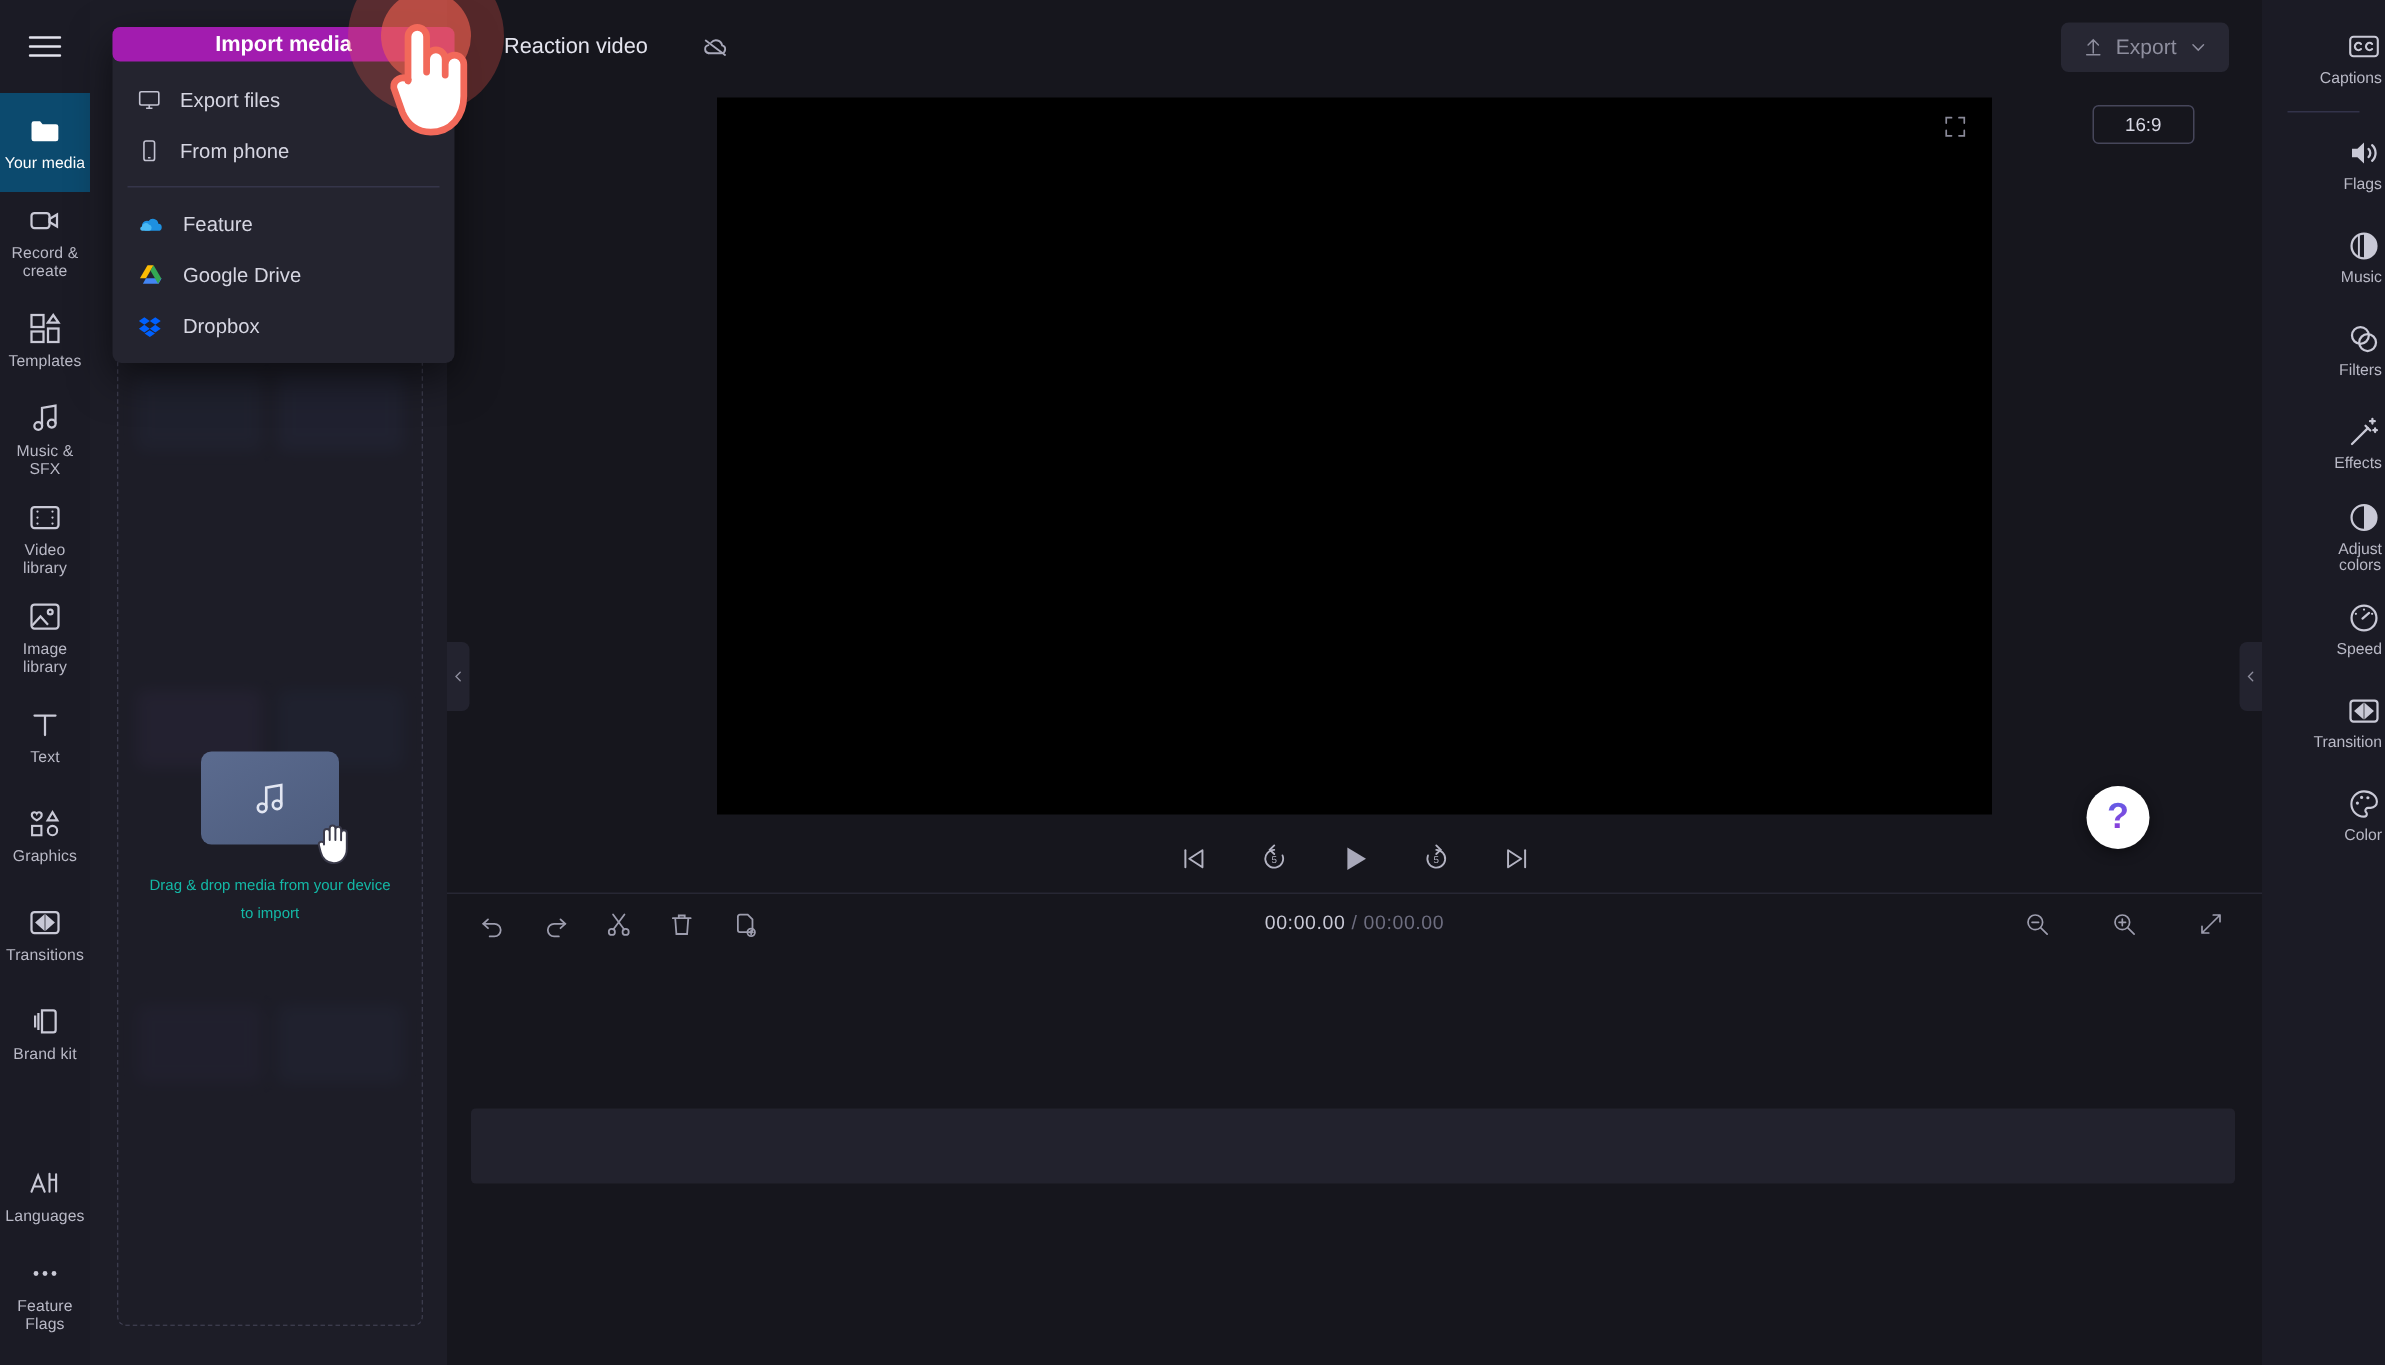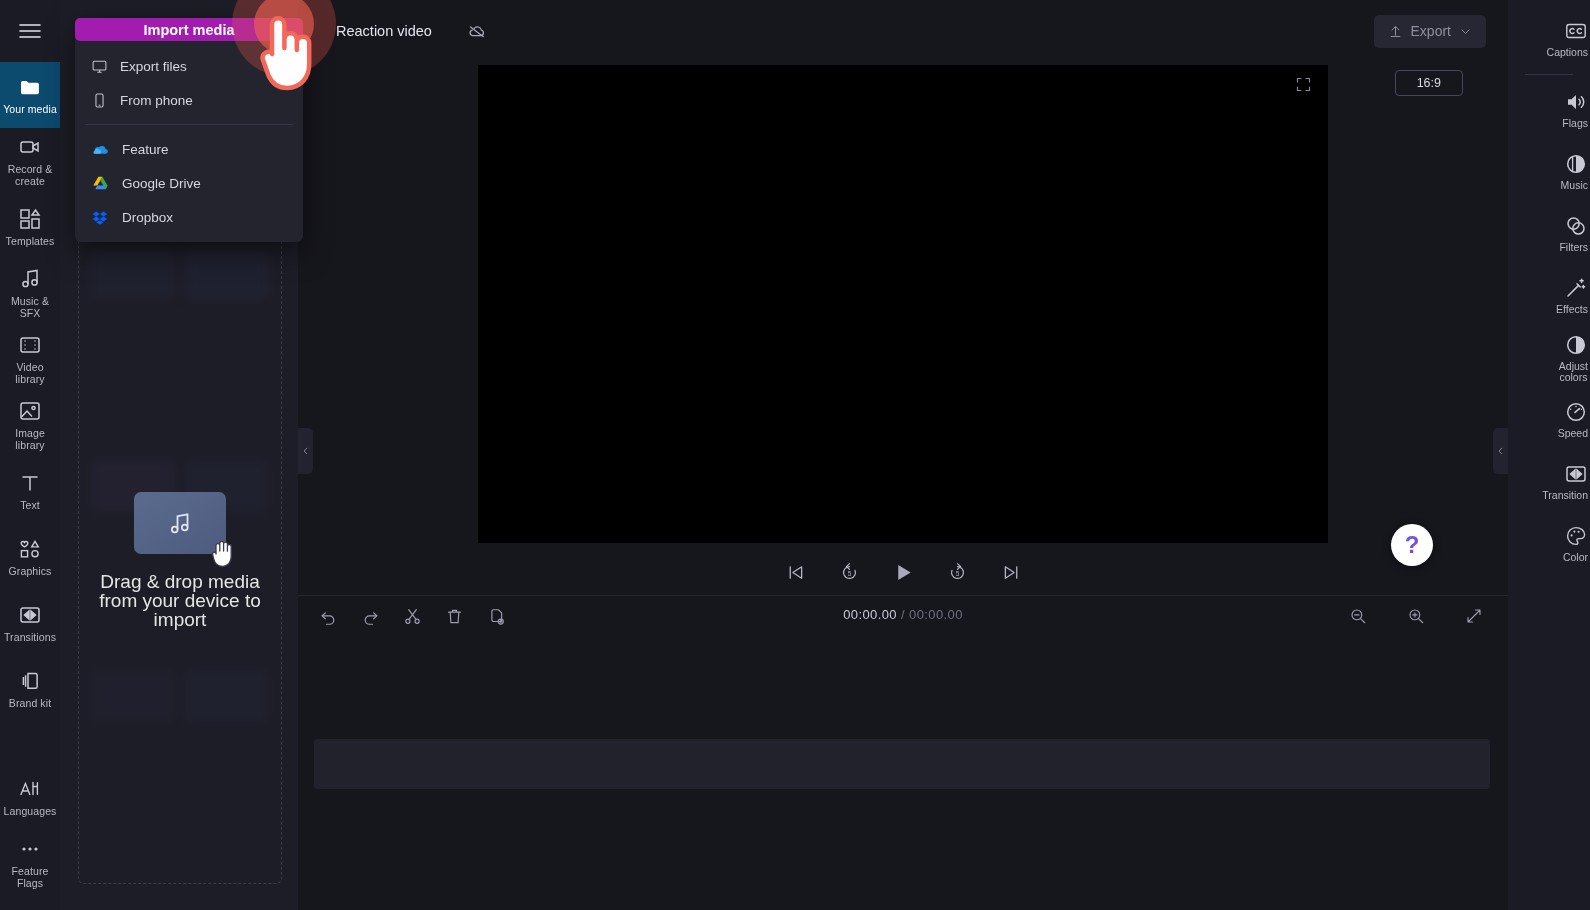--- a/index.html
+++ b/index.html
@@ -66,22 +66,22 @@
   .ghost-tile { border-radius: 5px; height: 52px; filter: blur(5px); }
   .drop-card {
     position: relative; z-index: 2;
     width: 92px; height: 62px; border-radius: 7px;
     background: linear-gradient(150deg,#5b6b8f,#4d5c7d);
     display: flex; align-items: center; justify-content: center;
   }
   .grab-hand { position: absolute; right: -16px; bottom: -16px; z-index: 3; }
   .drop-text {
     position: relative; z-index: 2;
-    font-size: 19px; line-height: 19px;
-    color: #e5e5e5; text-align: center; width: 170px;
+    font-size: 10px; line-height: 19px;
+    color: #14b8a6; text-align: center; width: 170px;
   }
 
   
   #import-dropdown {
     position: absolute; left: 15px; top: 18px;
     width: 228px; z-index: 40;
     background: #24242f;
     border-radius: 6px;
     box-shadow: 0 10px 28px rgba(0,0,0,.55);
     padding-bottom: 8px;

